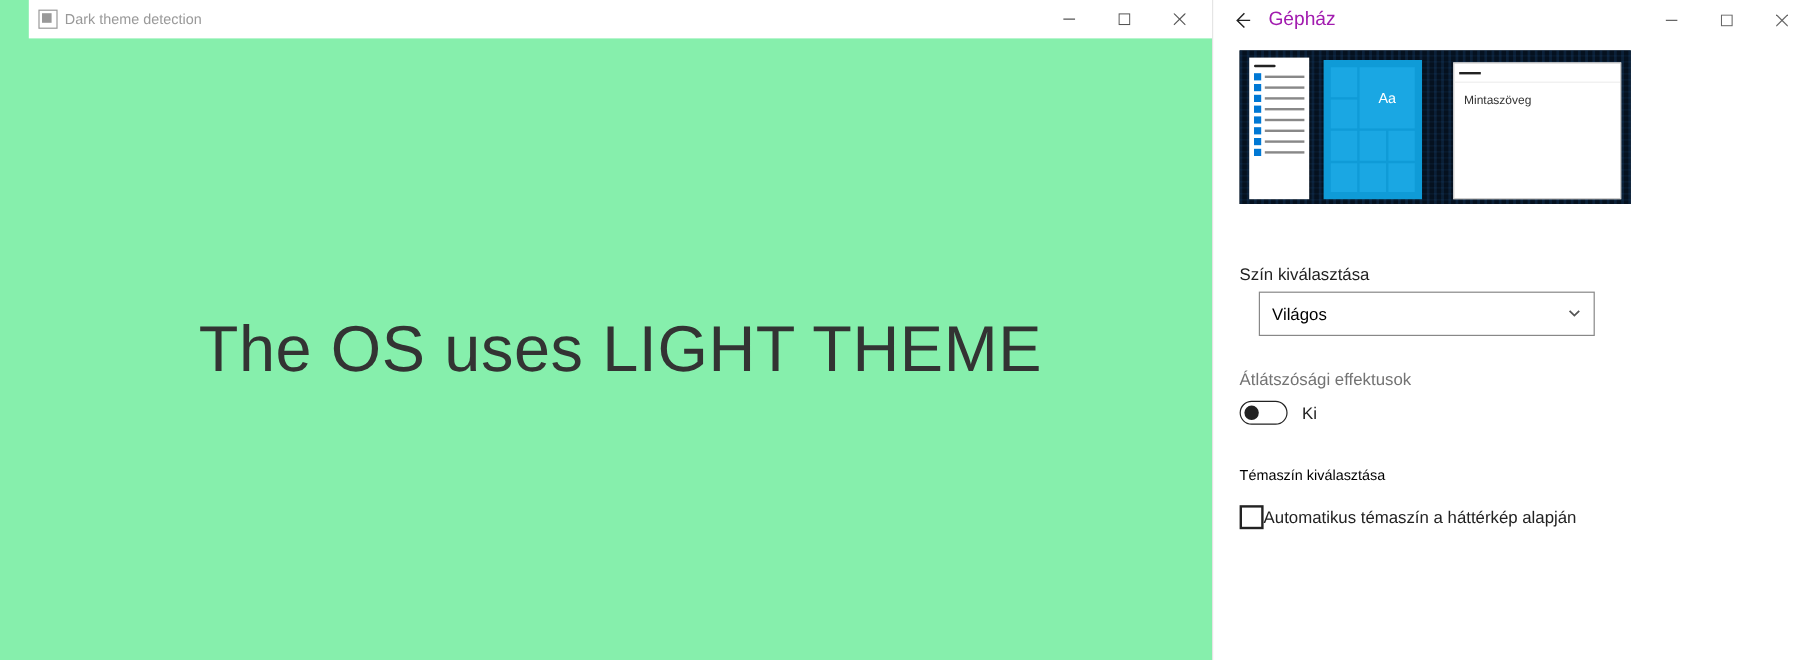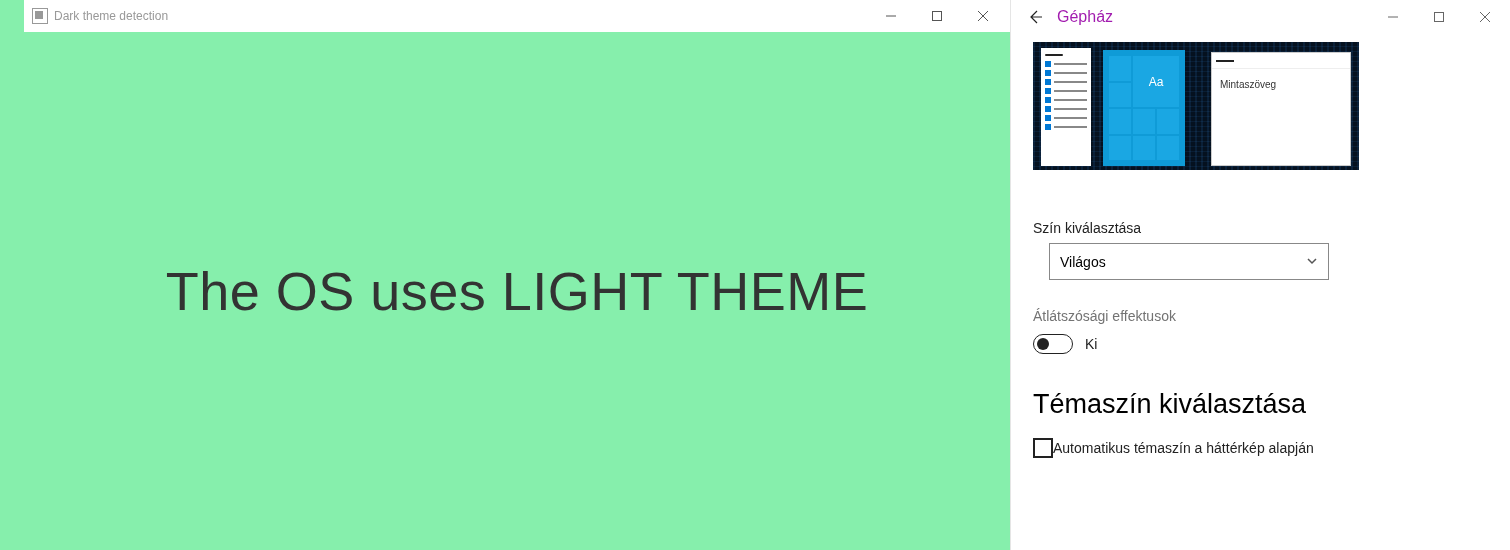--- a/index.html
+++ b/index.html
@@ -62,21 +62,21 @@
     .chevron { }
     .chevron svg { stroke: #555; stroke-width: 1.5; fill: none; }
 
     .section-label { font-size: 14px; color: #737373; margin-bottom: 10px; }
 
     .toggle-row { display: flex; align-items: center; gap: 12px; margin-bottom: 35px; }
     .toggle { width: 40px; height: 20px; border: 1px solid #222; border-radius: 10px; position: relative; cursor: pointer; }
     .toggle-knob { width: 12px; height: 12px; border-radius: 50%; background: #222; position: absolute; left: 3px; top: 3px; }
     .toggle-label { font-size: 14px; color: #222; }
 
-    .subheader { font-size: 27px; font-weight: 400; color: #000; margin-bottom: 18px; }
+    .subheader { font-size: 12px; font-weight: 400; color: #000; margin-bottom: 18px; }
 
     .checkbox-row { display: flex; align-items: center; }
     .checkbox { width: 20px; height: 20px; border: 2px solid #222; cursor: pointer; }
     .checkbox-label { font-size: 14px; color: #222; }
   </style>
 </head>
 <body>
 
 <div class="root">
 

